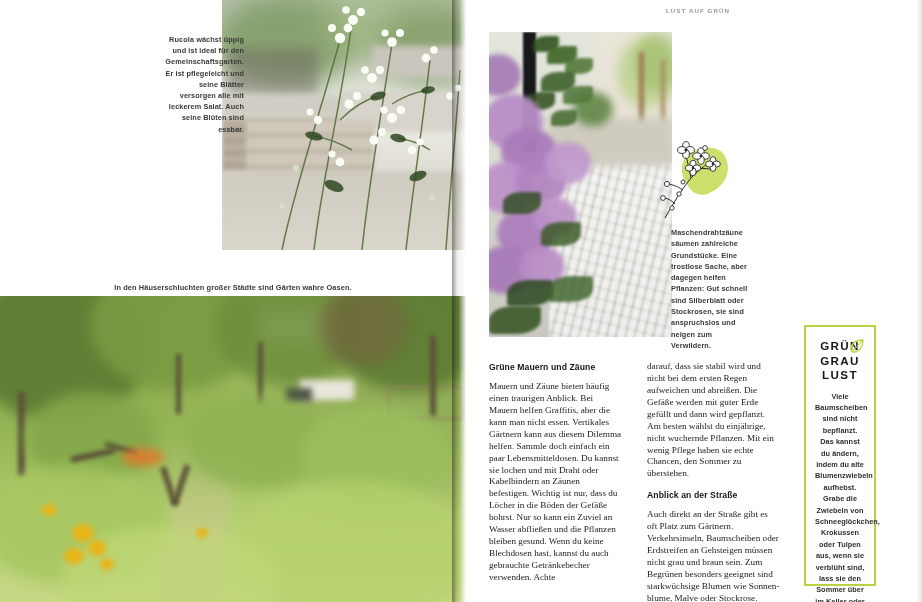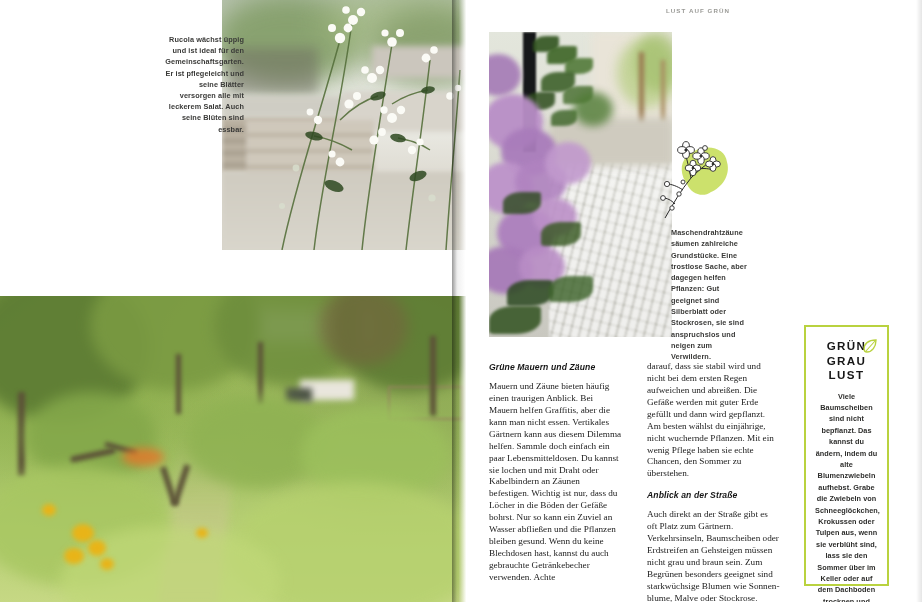--- a/index.html
+++ b/index.html
@@ -122,31 +122,31 @@
   .cols{position:absolute;left:23px;top:352px;width:300px;height:230px;}
   .col{position:absolute;top:0;width:133px;}
   .col-1{left:0;}
   .col-2{left:158px;}
   .body{
     font-family:"Liberation Serif", serif;
     font-size:9.2px;line-height:11.9px;color:#1c1c1c;text-align:left;
   }
   .h-sub{
     font-family:"Liberation Sans", sans-serif;
-    font-size:8.6px;font-weight:700;color:#161616;margin:10px 0 2px 0;letter-spacing:.1px;font-style:italic;
+    font-size:8.6px;font-weight:700;color:#161616;margin:10px 0 2px 0;letter-spacing:.1px;
   }
 
   .folio{
     position:absolute;left:0;top:586px;width:456px;text-align:center;
     font-family:"Liberation Serif", serif;font-size:8px;color:#6d6d6a;
   }
 
   
   .tipbox{
-    position:absolute;left:338px;top:325px;width:85px;height:261px;
+    position:absolute;left:338px;top:325px;width:72px;height:261px;
     border:2.6px solid #b9d23f;background:#fff;box-sizing:border-box;
     padding:12px 9px 8px 9px;
   }
   .tip-title{
     text-align:center;font-size:11.6px;font-weight:700;letter-spacing:1.4px;
     line-height:14.5px;color:#171717;
   }
   .tip-leaf{position:absolute;right:9px;top:11px;width:16px;height:16px;}
   .tip-body{
     margin-top:8px;text-align:center;font-size:7.3px;line-height:11.4px;
@@ -239,20 +239,21 @@
         <g fill="#d9dfce" opacity=".8">
           <circle cx="74" cy="168" r="3.4"></circle>
             <circle cx="210" cy="198" r="3.6"></circle>
             <circle cx="60" cy="206" r="3"></circle>
         </g>
       </svg>
     </div>
 
     <div class="cap-rucola">Rucola wächst üppig und ist ideal für den Gemeinschafts­garten. Er ist pflege­leicht und seine Blätter versorgen alle mit leckerem Salat. Auch seine Blüten sind essbar.</div>
 
+    <div class="cap-oasen">In den Häuserschluchten großer Städte sind Gärten wahre Oasen.</div>
 
     <div class="photo-garden">
       <div class="sky"></div>
       <div class="gz gl" style="left:-30px;top:-24px;width:180px;height:150px;background:#5e7d34;opacity:.95"></div>
       <div class="gz gl" style="left:90px;top:-36px;width:170px;height:130px;background:#7a9a42;opacity:.9"></div>
       <div class="gz gl" style="left:214px;top:-30px;width:150px;height:120px;background:#6d8d3c;opacity:.85"></div>
       <div class="gz gl" style="left:330px;top:-34px;width:160px;height:130px;background:#5d7b33;opacity:.9"></div>
       <div class="gz gl" style="left:318px;top:-10px;width:90px;height:80px;background:#77613f;opacity:.55"></div>
       <div class="veh"></div>
       <div class="veh2"></div>
@@ -364,21 +365,21 @@
         </g>
         <circle cx="8" cy="50" r="2.6"></circle>
           <circle cx="4" cy="64" r="2.4"></circle>
         <circle cx="20" cy="60" r="2.2"></circle>
           <circle cx="13" cy="74" r="2.2"></circle>
         <circle cx="24" cy="48" r="2"></circle>
           <circle cx="46" cy="14" r="2.4"></circle>
       </g>
     </svg>
 
-    <div class="cap-zaun">Maschendrahtzäune säumen zahlreiche Grundstücke. Eine trostlose Sache, aber dagegen helfen Pflanzen: Gut geeignet sind Silberblatt oder Stockrosen, sie sind an­spruchslos und neigen zum Verwildern.</div>
+    <div class="cap-zaun">Maschendrahtzäune säumen zahlreiche Grundstücke. Eine trostlose Sache, aber dagegen helfen Pflanzen: Gut schnell sind Silberblatt oder Stockrosen, sie sind an­spruchslos und neigen zum Verwildern.</div>
 
     <div class="cols">
       <div class="col col-1">
         <div class="h-sub">Grüne Mauern und Zäune</div>
         <p class="body">Mauern und Zäune bieten häufig einen traurigen Anblick. Bei Mauern helfen Graffitis, aber die kann man nicht essen. Vertikales Gärtnern kann aus diesem Dilemma helfen. Sammle doch einfach ein paar Lebensmitteldosen. Du kannst sie lochen und mit Draht oder Kabel­bindern an Zäunen befestigen. Wichtig ist nur, dass du Löcher in die Böden der Gefäße bohrst. Nur so kann ein Zuviel an Wasser abfließen und die Pflanzen bleiben gesund. Wenn du keine Blech­dosen hast, kannst du auch gebrauchte Getränkebecher verwenden. Achte</p>
       </div>
       <div class="col col-2">
         <p class="body">darauf, dass sie stabil wird und nicht bei dem ersten Regen aufweichen und abreißen. Die Gefäße werden mit guter Erde gefüllt und dann wird gepflanzt. Am besten wählst du einjährige, nicht wuchernde Pflanzen. Mit ein wenig Pflege haben sie echte Chancen, den Sommer zu überstehen.</p>
         <div class="h-sub">Anblick an der Straße</div>
         <p class="body">Auch direkt an der Straße gibt es oft Platz zum Gärtnern. Verkehrsinseln, Baumscheiben oder Erdstreifen an Geh­steigen müssen nicht grau und braun sein. Zum Begrünen besonders geeignet sind starkwüchsige Blumen wie Sonnen­blume, Malve oder Stockrose. Sogar Gründüngerpflanzen wie Senf oder Bienenfreund bilden tolle Blüten.</p>

